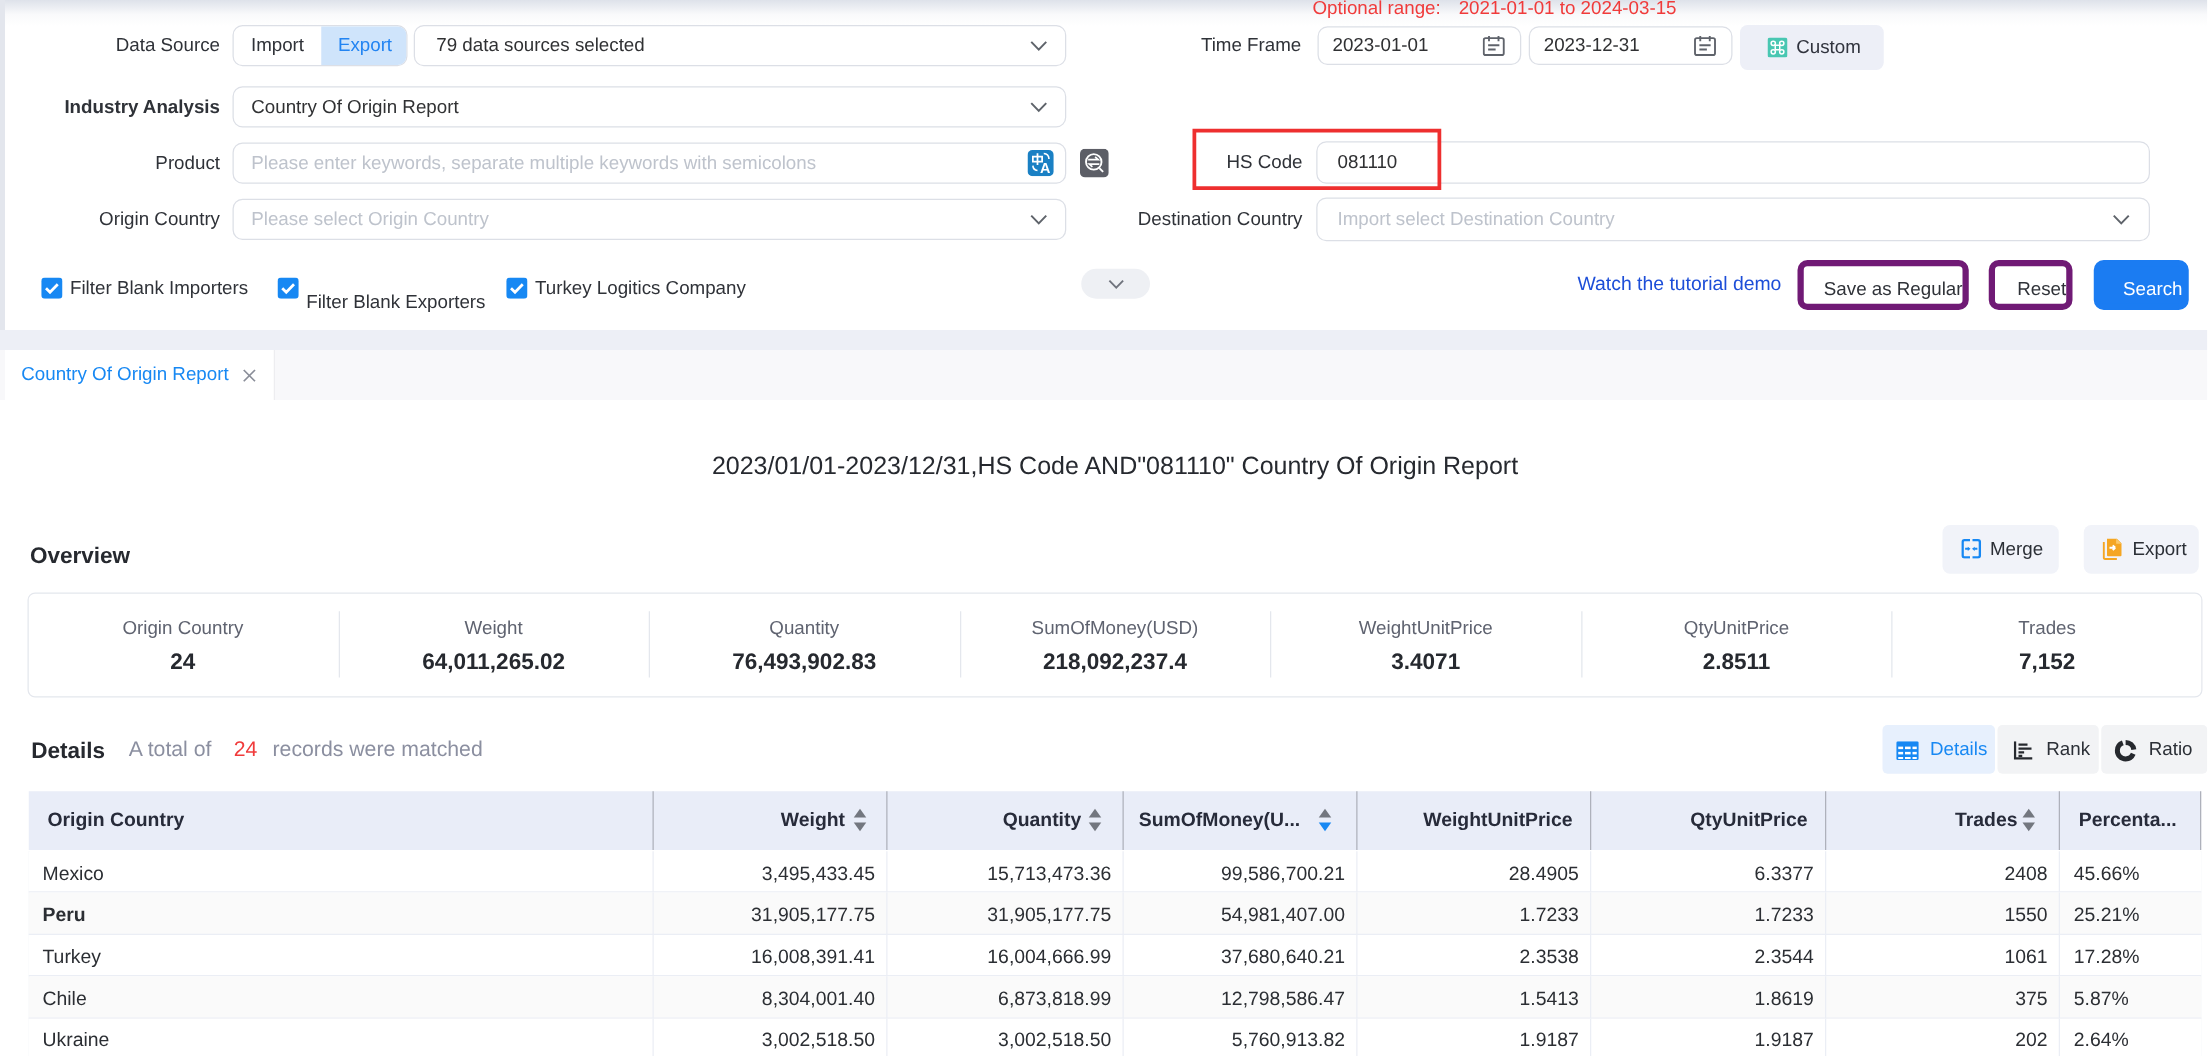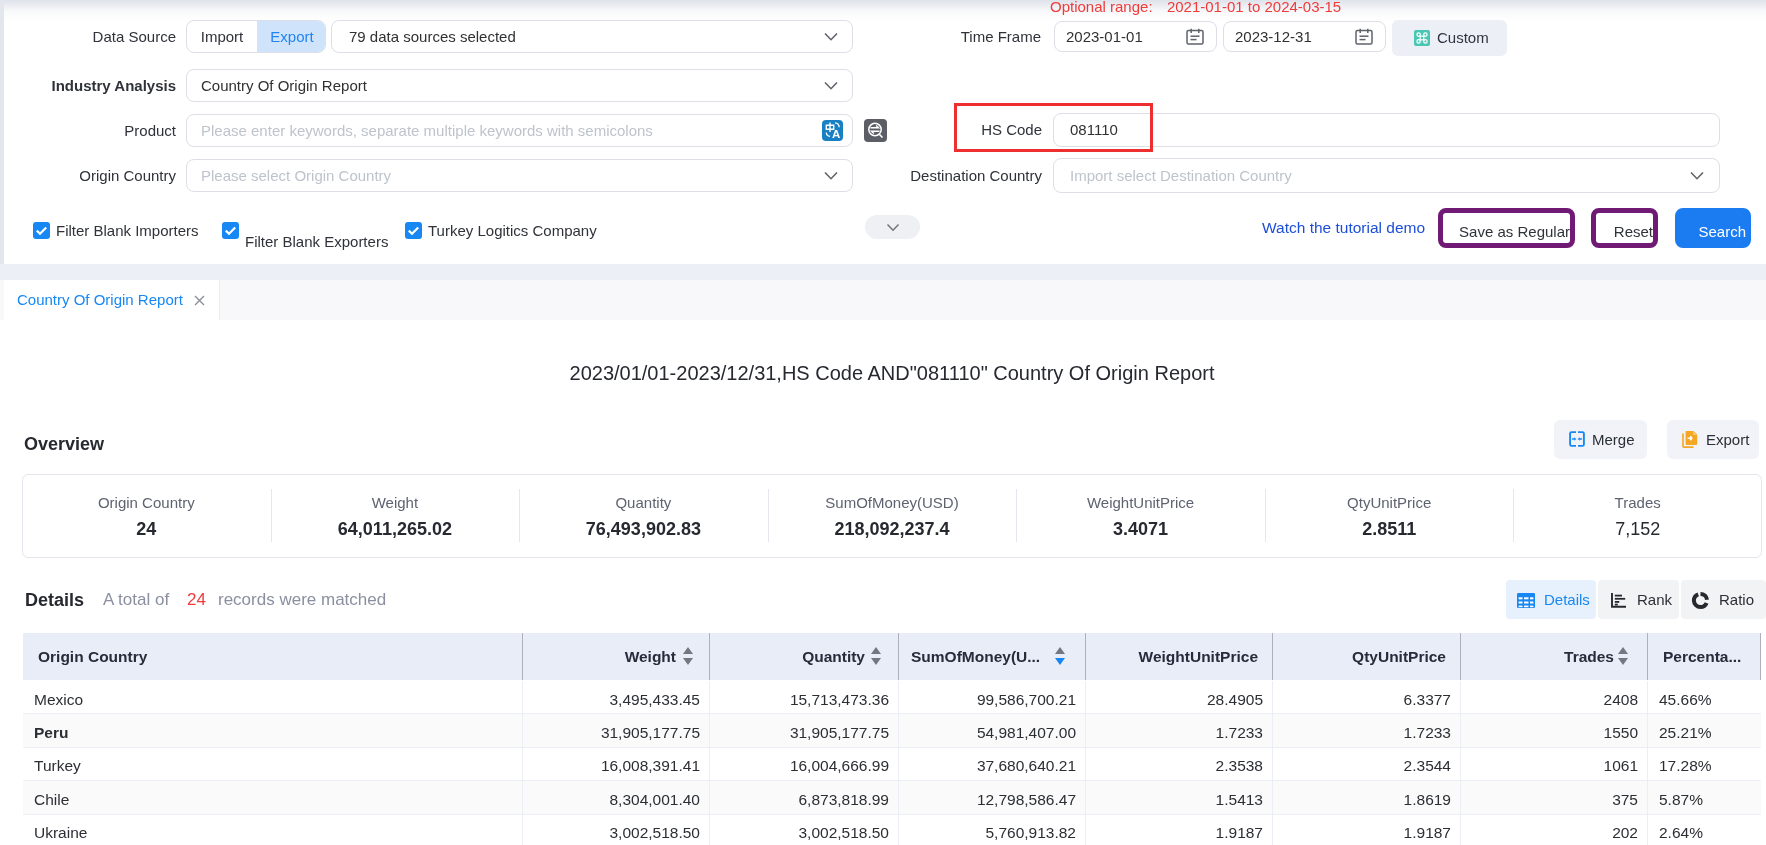--- a/index.html
+++ b/index.html
@@ -179,21 +179,21 @@
       <div class="abs" style="left:767.7px;top:494px;width:248.6px;text-align:center;font-size:15px;color:#5f6370;">SumOfMoney(USD)</div>
       <div class="abs" style="left:767.7px;top:519px;width:248.6px;text-align:center;font-size:18px;font-weight:bold;color:#26292f;">218,092,237.4</div>
       <div class="abs" style="left:1016.3px;top:489px;width:1px;height:53px;background:#e4e7ed;"></div>
       <div class="abs" style="left:1016.3px;top:494px;width:248.6px;text-align:center;font-size:15px;color:#5f6370;">WeightUnitPrice</div>
       <div class="abs" style="left:1016.3px;top:519px;width:248.6px;text-align:center;font-size:18px;font-weight:bold;color:#26292f;">3.4071</div>
       <div class="abs" style="left:1264.9px;top:489px;width:1px;height:53px;background:#e4e7ed;"></div>
       <div class="abs" style="left:1264.9px;top:494px;width:248.6px;text-align:center;font-size:15px;color:#5f6370;">QtyUnitPrice</div>
       <div class="abs" style="left:1264.9px;top:519px;width:248.6px;text-align:center;font-size:18px;font-weight:bold;color:#26292f;">2.8511</div>
       <div class="abs" style="left:1513.4px;top:489px;width:1px;height:53px;background:#e4e7ed;"></div>
       <div class="abs" style="left:1513.4px;top:494px;width:248.6px;text-align:center;font-size:15px;color:#5f6370;">Trades</div>
-      <div class="abs" style="left:1513.4px;top:519px;width:248.6px;text-align:center;font-size:18px;font-weight:normal;color:#26292f;">7,152</div>
+      <div class="abs" style="left:1513.4px;top:519px;width:248.6px;text-align:center;font-size:18px;font-weight:bold;color:#26292f;">7,152</div>
     </div>
 
   <div class="abs" style="left:25px;top:590px;font-size:18px;font-weight:bold;color:#26292f;">Details</div>
   <div class="abs" style="left:103px;top:590px;font-size:17px;color:#8b8fa0;">A total of</div>
   <div class="abs" style="left:187px;top:590px;font-size:17px;color:#f03b3b;">24</div>
   <div class="abs" style="left:218px;top:590px;font-size:17px;color:#8b8fa0;">records were matched</div>
 
   <div class="abs" style="left:1506px;top:580px;width:90px;height:39px;border-radius:4px;background:#e7f0fd;"></div>
   <svg class="abs" style="left:1517px;top:593px;" width="18" height="15" viewBox="0 0 18 15">
     <rect x="0" y="0" width="18" height="15" rx="1.2" fill="#1788f3"></rect>

